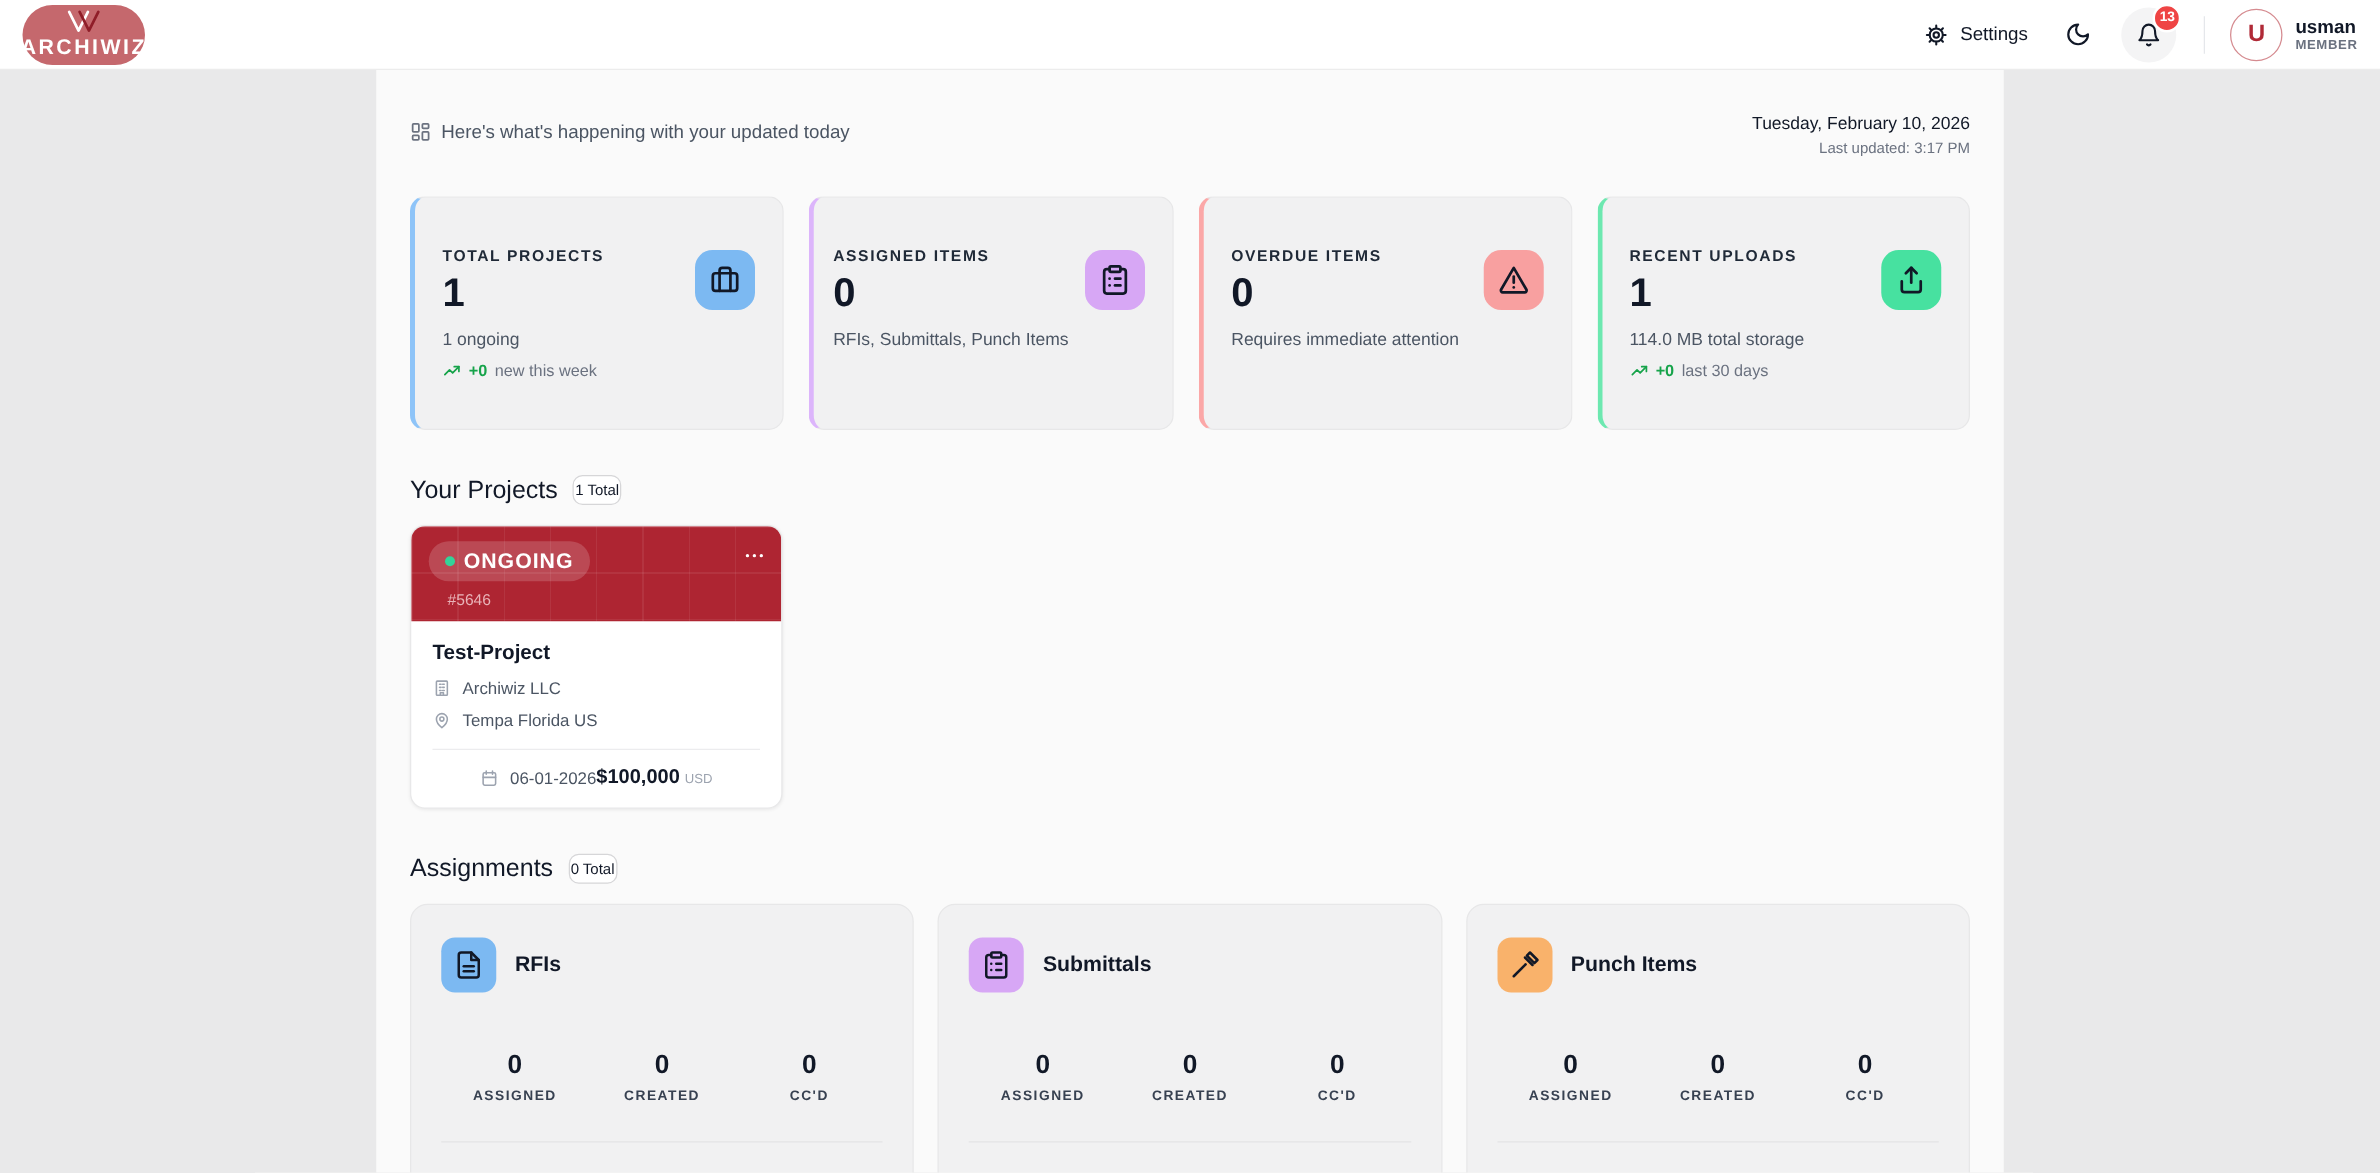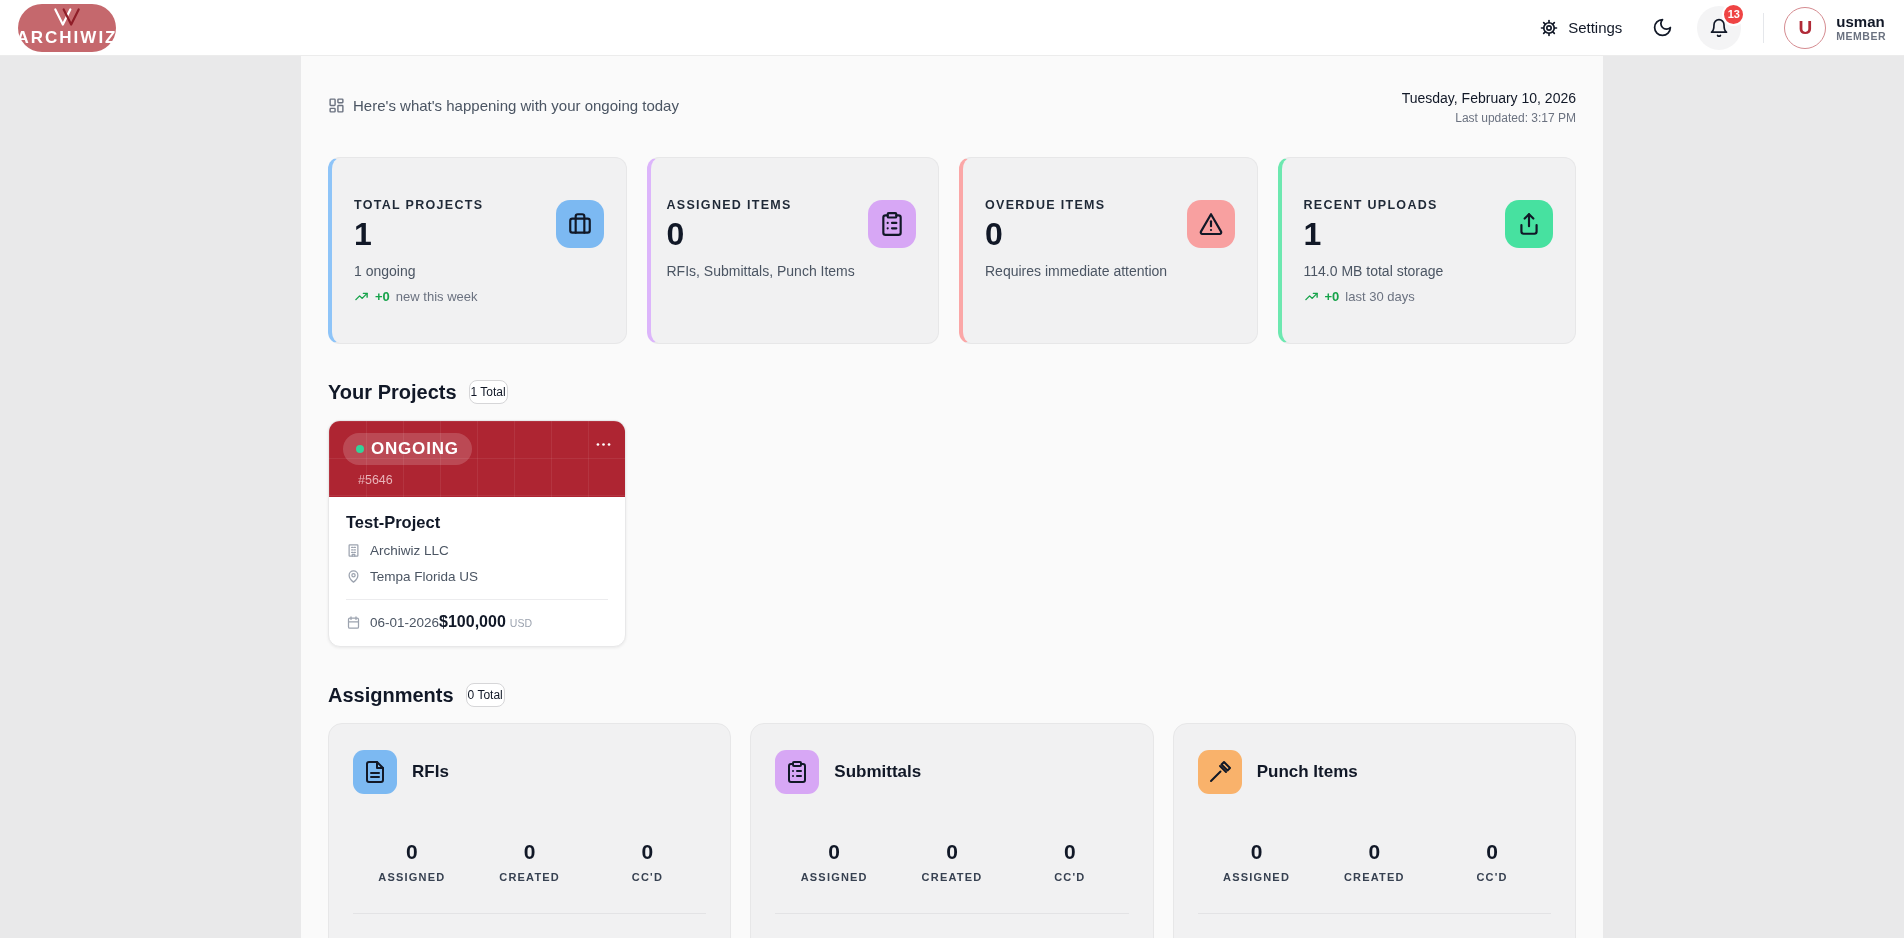--- a/index.html
+++ b/index.html
@@ -46,21 +46,21 @@
   .stat-label { font-size:12.5px; font-weight:700; letter-spacing:1.3px; color:#1f2937; }
   .stat-value { margin-top:4px; font-size:32px; font-weight:700; color:#111827; }
   .stat-sub { margin-top:10px; font-size:14px; color:#4b5563; }
   .stat-trend { margin-top:10px; display:flex; align-items:center; gap:6px; font-size:13px; color:#6b7280; }
   .trend-val { color:#16a34a; font-weight:700; }
   .stat-icon { width:48px; height:48px; border-radius:14px; margin-top:2px; flex:none;
     display:flex; align-items:center; justify-content:center; }
 
   
   .section-head { display:flex; align-items:center; gap:12px; margin-top:36px; }
-  .section-title { font-size:20px; font-weight:700; }
+  .section-title { font-size:20px; font-weight:400; }
   .count-badge { background:#fff; border:1px solid #d6d6d8; border-radius:8px; padding:4px 1px;
     font-size:12px; color:#111827; }
 
   
   .project-card { margin-top:16px; width:298px; border-radius:12px; overflow:hidden; background:#fff;
     border:1px solid #e8e8e9; box-shadow:0 1px 3px rgba(0,0,0,.07); cursor:pointer; }
   .project-head { height:76px; position:relative; padding:12px 14px;
     background-image:
       repeating-linear-gradient(to right, rgba(255,255,255,.07) 0 1px, transparent 1px 37px),
       repeating-linear-gradient(to bottom, rgba(255,255,255,.07) 0 1px, transparent 1px 37px); }
@@ -68,21 +68,21 @@
     border-radius:999px; padding:6px 13px; }
   .status-dot { width:8px; height:8px; border-radius:50%; }
   .status-text { color:#fff; font-size:17px; font-weight:700; letter-spacing:.8px; }
   .proj-menu { position:absolute; top:14px; right:12px; cursor:pointer; }
   .proj-number { position:absolute; left:29px; bottom:10px; color:#e9b3b8; font-size:12.5px; }
   .project-body { padding:16px 17px 15px 17px; }
   .proj-name { font-size:16.5px; font-weight:700; color:#111827; }
   .proj-row { margin-top:11px; display:flex; align-items:center; gap:9px; color:#4b5563; font-size:13.5px; }
   .proj-row svg { color:#9ca3af; flex:none; }
   .proj-divider { margin-top:15px; border-top:1px solid #ececee; }
-  .proj-foot { margin-top:13px; display:flex; align-items:center; justify-content:flex-start; }
+  .proj-foot { margin-top:13px; display:flex; align-items:center; justify-content:center; }
   .proj-date { display:flex; align-items:center; gap:9px; color:#4b5563; font-size:13.5px; }
   .proj-budget { font-size:16px; font-weight:700; color:#111827; }
   .proj-currency { font-size:10.5px; font-weight:400; color:#9ca3af; margin-left:4px; }
 
   
   .assign-row { margin-top:16px; display:flex; gap:19px; }
   .assign-card { flex:1; height:300px; background:#f1f1f2; border:1px solid #e7e7e8; border-radius:14px;
     padding:26px 24px 0 24px; }
   .assign-head { display:flex; align-items:center; gap:15px; }
   .assign-icon { width:44px; height:44px; border-radius:11px; display:flex; align-items:center; justify-content:center; }
@@ -152,21 +152,21 @@
 
   <div class="greet-row">
     <div>
       <div class="subtitle">
         <svg width="17" height="17" viewBox="0 0 24 24" fill="none" stroke="#6b7280" stroke-width="2" stroke-linejoin="round">
           <rect x="3" y="3" width="7" height="9" rx="1"></rect>
             <rect x="14" y="3" width="7" height="5" rx="1"></rect>
           <rect x="14" y="12" width="7" height="9" rx="1"></rect>
             <rect x="3" y="16" width="7" height="5" rx="1"></rect>
         </svg>
-        <span>Here's what's happening with your ongoing today</span>
+        <span>Here's what's happening with your updated today</span>
       </div>
     </div>
     <div class="date-block">
       <div class="date-main">Tuesday, February 10, 2026</div>
       <div class="date-sub">Last updated: 3:17 PM</div>
     </div>
   </div>
 
   <div class="stats-row">
 

